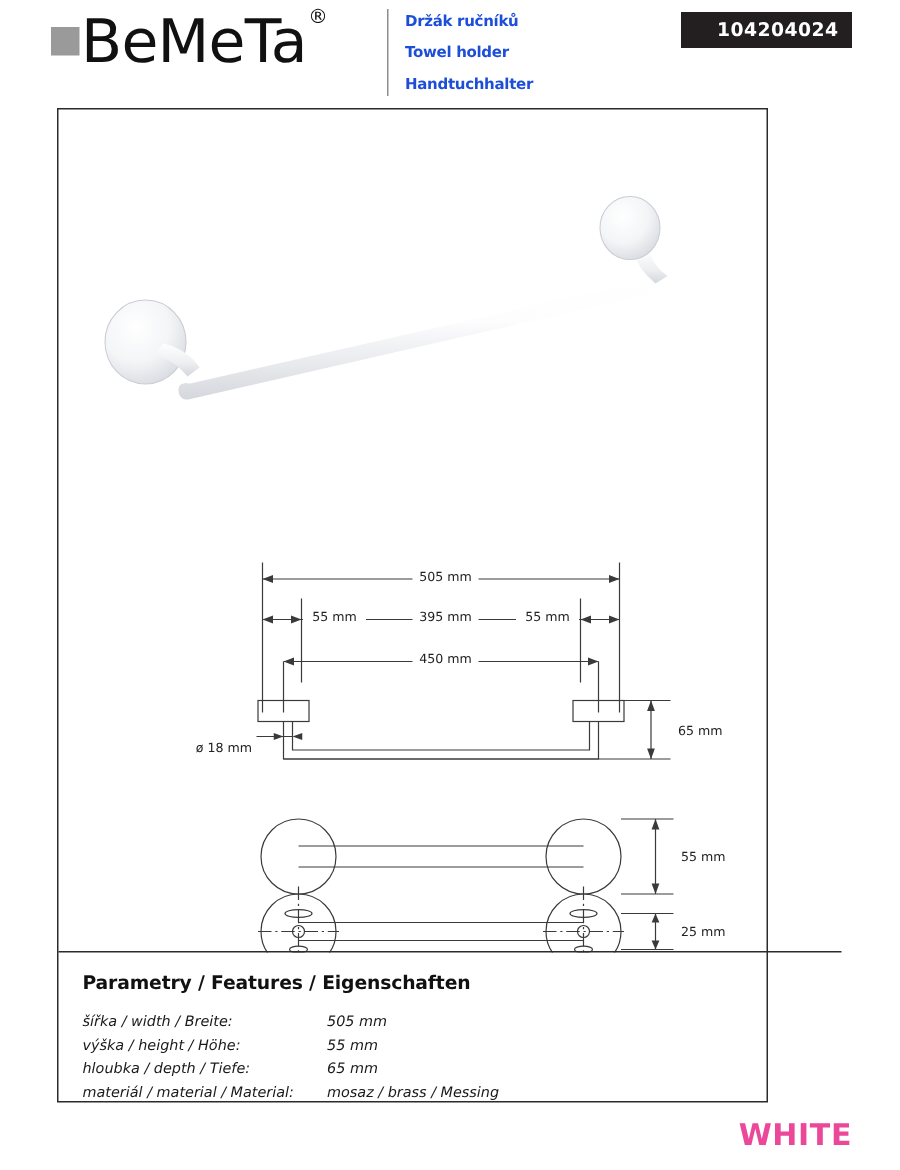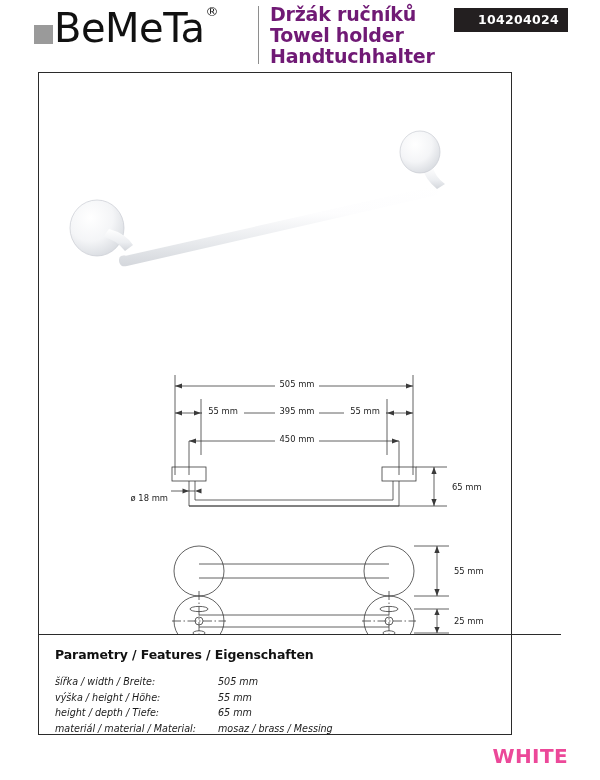--- a/index.html
+++ b/index.html
@@ -19,21 +19,21 @@
   
   .header {
     position: absolute;
     left: 0; top: 0;
     width: 600px; height: 72px;
   }
   .logo-wrap {
     position: absolute;
     left: 34px; top: 6px;
     display: flex;
-    align-items: center;
+    align-items: flex-start;
   }
   .logo-square {
     width: 19px; height: 19px;
     background: #9a9a9a;
     margin-top: 12px;
     margin-right: 1px;
   }
   .logo-text {
     font-family: "DejaVu Sans", sans-serif;
     font-size: 40px;
@@ -57,24 +57,24 @@
     width: 1px; height: 58px;
     background: #8e8e8e;
   }
   .title-block {
     position: absolute;
     left: 270px; top: 4px;
     width: 200px;
   }
   .title-line {
     font-family: "DejaVu Sans", sans-serif;
-    font-size: 19px;
+    font-size: 10px;
     font-weight: bold;
     line-height: 21px;
-    color: #701a75;
+    color: #1d4ed8;
     letter-spacing: -0.2px;
     white-space: nowrap;
   }
   .code-badge {
     position: absolute;
     right: 32px; top: 8px;
     background: #231f20;
     color: #ffffff;
     font-family: "DejaVu Sans", sans-serif;
     font-size: 12.5px;
@@ -332,21 +332,21 @@
       <tbody>
         <tr>
           <td class="param-label">šířka / width / Breite:</td>
           <td>505 mm</td>
         </tr>
         <tr>
           <td class="param-label">výška / height / Höhe:</td>
           <td>55 mm</td>
         </tr>
         <tr>
-          <td class="param-label">height / depth / Tiefe:</td>
+          <td class="param-label">hloubka / depth / Tiefe:</td>
           <td>65 mm</td>
         </tr>
         <tr>
           <td class="param-label">materiál / material / Material:</td>
           <td>mosaz / brass / Messing</td>
         </tr>
       </tbody>
     </table>
   </div>
 </div>

